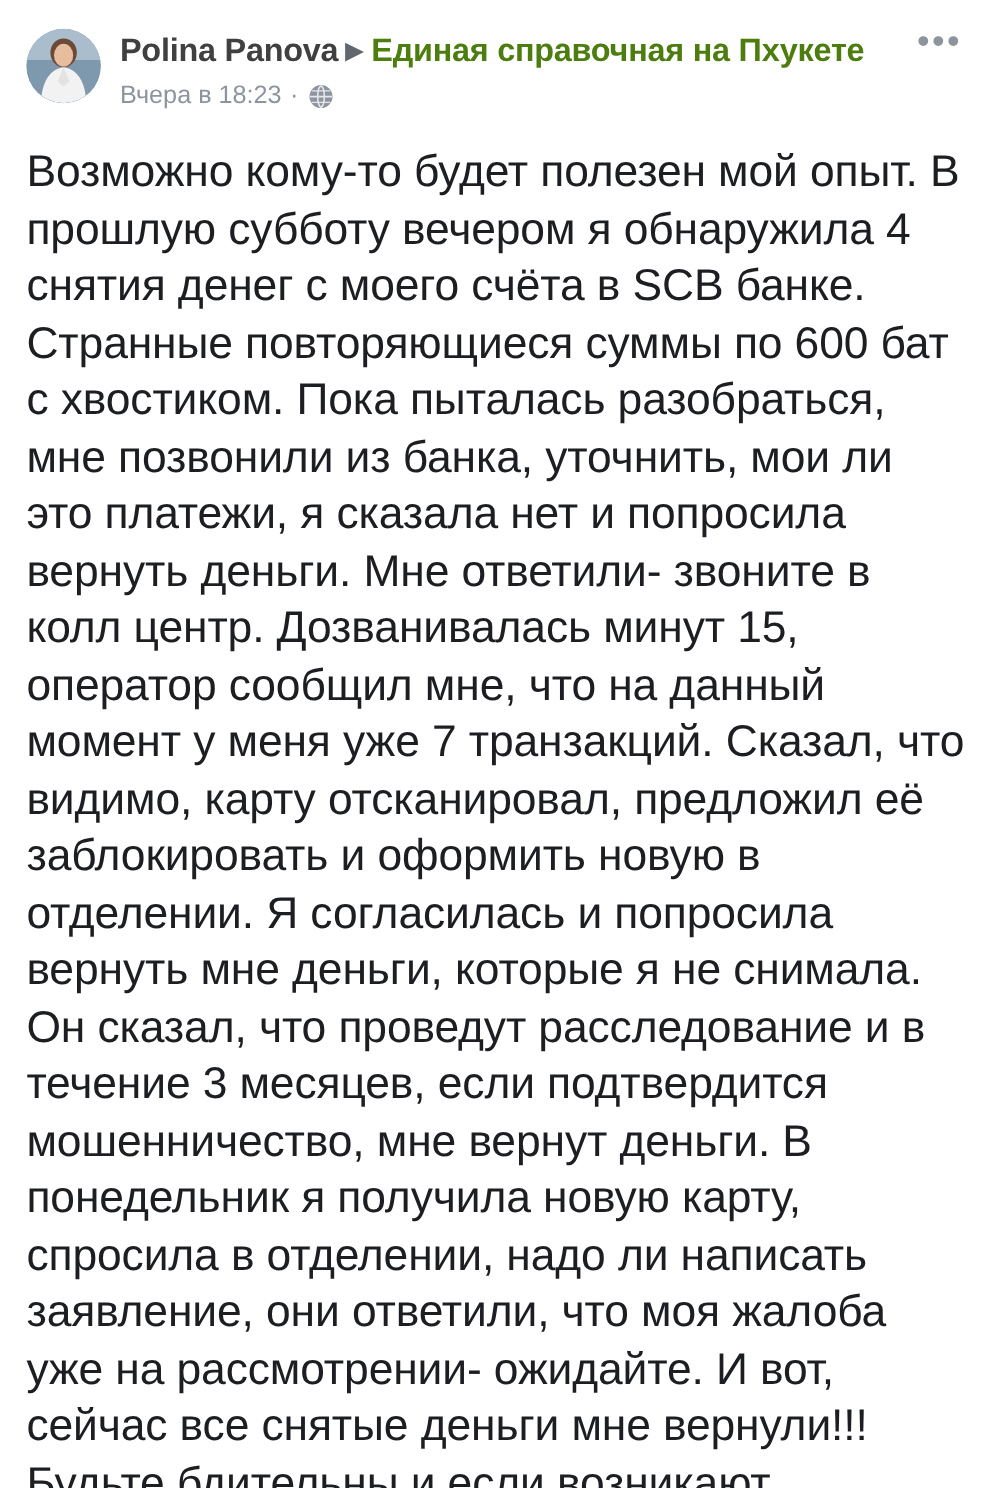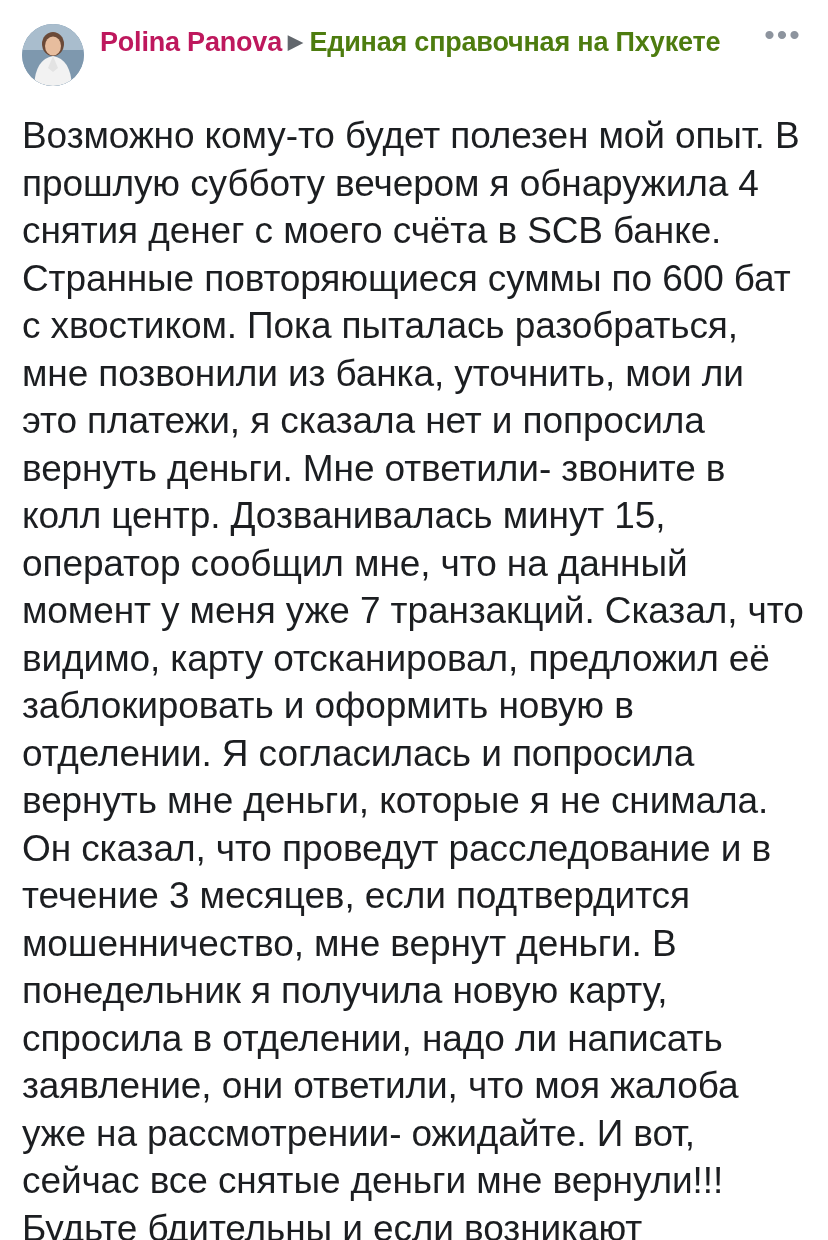--- a/index.html
+++ b/index.html
@@ -49,21 +49,21 @@
     min-width: 0;
   }
   .name-line {
     font-size: 27px;
     line-height: 38px;
     font-weight: bold;
     color: #1d2129;
     letter-spacing: -0.2px;
   }
   .author-name {
-    color: #be185d;
+    color: #404040;
     font-weight: bold;
     display: inline;
   }
   .arrow-sep {
     display: inline-block;
     color: #62676d;
     font-size: 19px;
     vertical-align: 3px;
     margin: 0 7px 0 6px;
   }
@@ -141,19 +141,33 @@
           <path d="M31 32 C 19 34, 13 44, 12 62 L 50 62 C 49 44, 43 34, 31 32 Z" fill="#f2f2f2"></path>
           <path d="M31 32 L 26 44 L 31 48 L 36 44 Z" fill="#e3e3e3"></path>
         </g>
       </svg>
     </div>
 
     <div class="header-text">
       <div class="name-line">
         <span class="author-name">Polina Panova</span><span class="arrow-sep">▶</span><span class="group-name">Единая справочная на Пхукете</span>
       </div>
+      <div class="meta-line">
+        <span class="meta-time">Вчера в 18:23</span>
+        <span class="meta-dot">·</span>
+        <span class="globe-icon">
+          <svg viewBox="0 0 24 24" width="23" height="23" xmlns="http://www.w3.org/2000/svg" aria-hidden="true">
+            <circle cx="12" cy="12" r="10" fill="#8d949e"></circle>
+            <path d="M12 2.6 C 8.2 4.5 8.2 19.5 12 21.4" fill="none" stroke="#e4e6eb" stroke-width="1.4"></path>
+            <path d="M12 2.6 C 15.8 4.5 15.8 19.5 12 21.4" fill="none" stroke="#e4e6eb" stroke-width="1.4"></path>
+            <line x1="2.4" y1="12" x2="21.6" y2="12" stroke="#e4e6eb" stroke-width="1.4"></line>
+            <line x1="4" y1="7" x2="20" y2="7" stroke="#e4e6eb" stroke-width="1.1"></line>
+            <line x1="4" y1="17" x2="20" y2="17" stroke="#e4e6eb" stroke-width="1.1"></line>
+          </svg>
+        </span>
+      </div>
     </div>
 
     <div class="more-btn">•••</div>
   </div>
 
   <div class="post-body">Возможно кому-то будет полезен мой опыт. В прошлую субботу вечером я обнаружила 4 снятия денег с моего счёта в SCB банке. Странные повторяющиеся суммы по 600 бат с хвостиком. Пока пыталась разобраться, мне позвонили из банка, уточнить, мои ли это платежи, я сказала нет и попросила вернуть деньги. Мне ответили- звоните в колл центр. Дозванивалась минут 15, оператор сообщил мне, что на данный момент у меня уже 7 транзакций. Сказал, что видимо, карту отсканировал, предложил её заблокировать и оформить новую в отделении. Я согласилась и попросила вернуть мне деньги, которые я не снимала. Он сказал, что проведут расследование и в течение 3 месяцев, если подтвердится мошенничество, мне вернут деньги. В понедельник я получила новую карту, спросила в отделении, надо ли написать заявление, они ответили, что моя жалоба уже на рассмотрении- ожидайте. И вот, сейчас все снятые деньги мне вернули!!! Будьте бдительны и если возникают проблемы, звоните в колл центр- они молодцы!</div>
 </div>
 
 </body></html>

